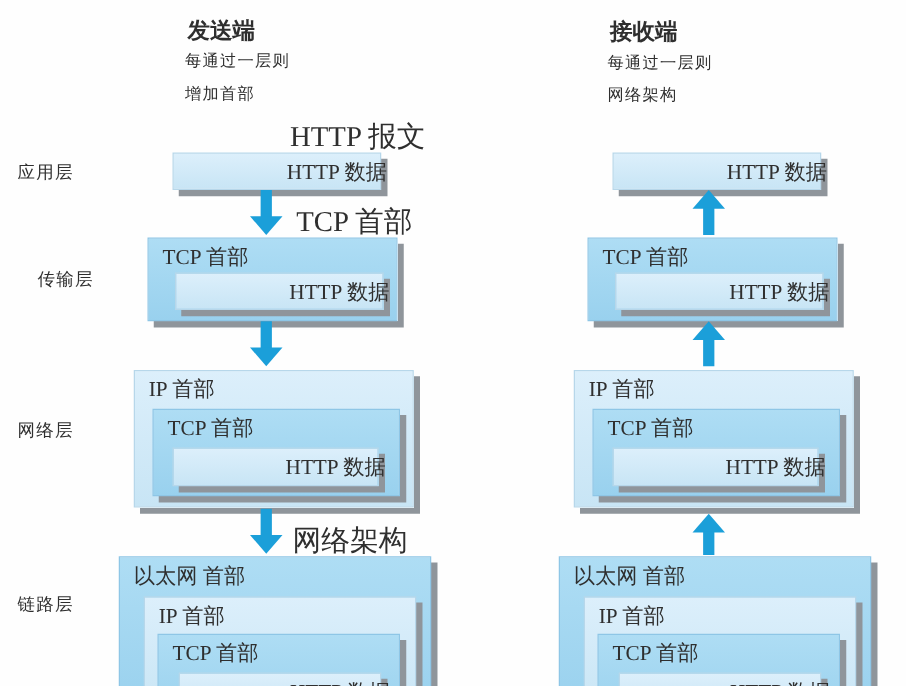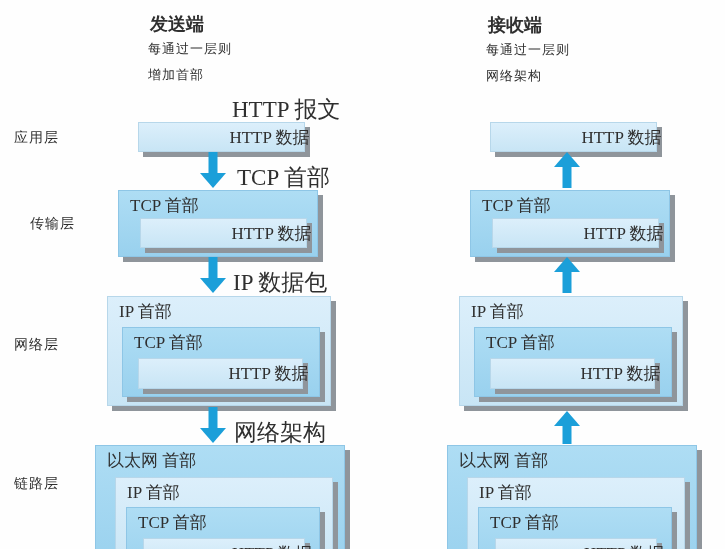--- a/index.html
+++ b/index.html
@@ -86,21 +86,20 @@
     <span class="box-label">TCP 首部</span>
   </div>
   <div class="box light" style="left:140px;top:218px;width:167px;height:30px;">
     <span class="box-center">HTTP 数据</span>
   </div>
 
   <div class="arr down" style="left:200px;top:257px;">
     <span class="stem"></span>
     <span class="head"></span>
   </div>
-  <div class="abs annot" style="left:233px;top:267px;">IP 数据包</div>
 
   <div class="box light" style="left:107px;top:296px;width:224px;height:110px;">
     <span class="box-label">IP 首部</span>
   </div>
   <div class="box mid" style="left:122px;top:327px;width:198px;height:70px;">
     <span class="box-label">TCP 首部</span>
   </div>
   <div class="box light" style="left:138px;top:358px;width:165px;height:31px;">
     <span class="box-center">HTTP 数据</span>
   </div>

